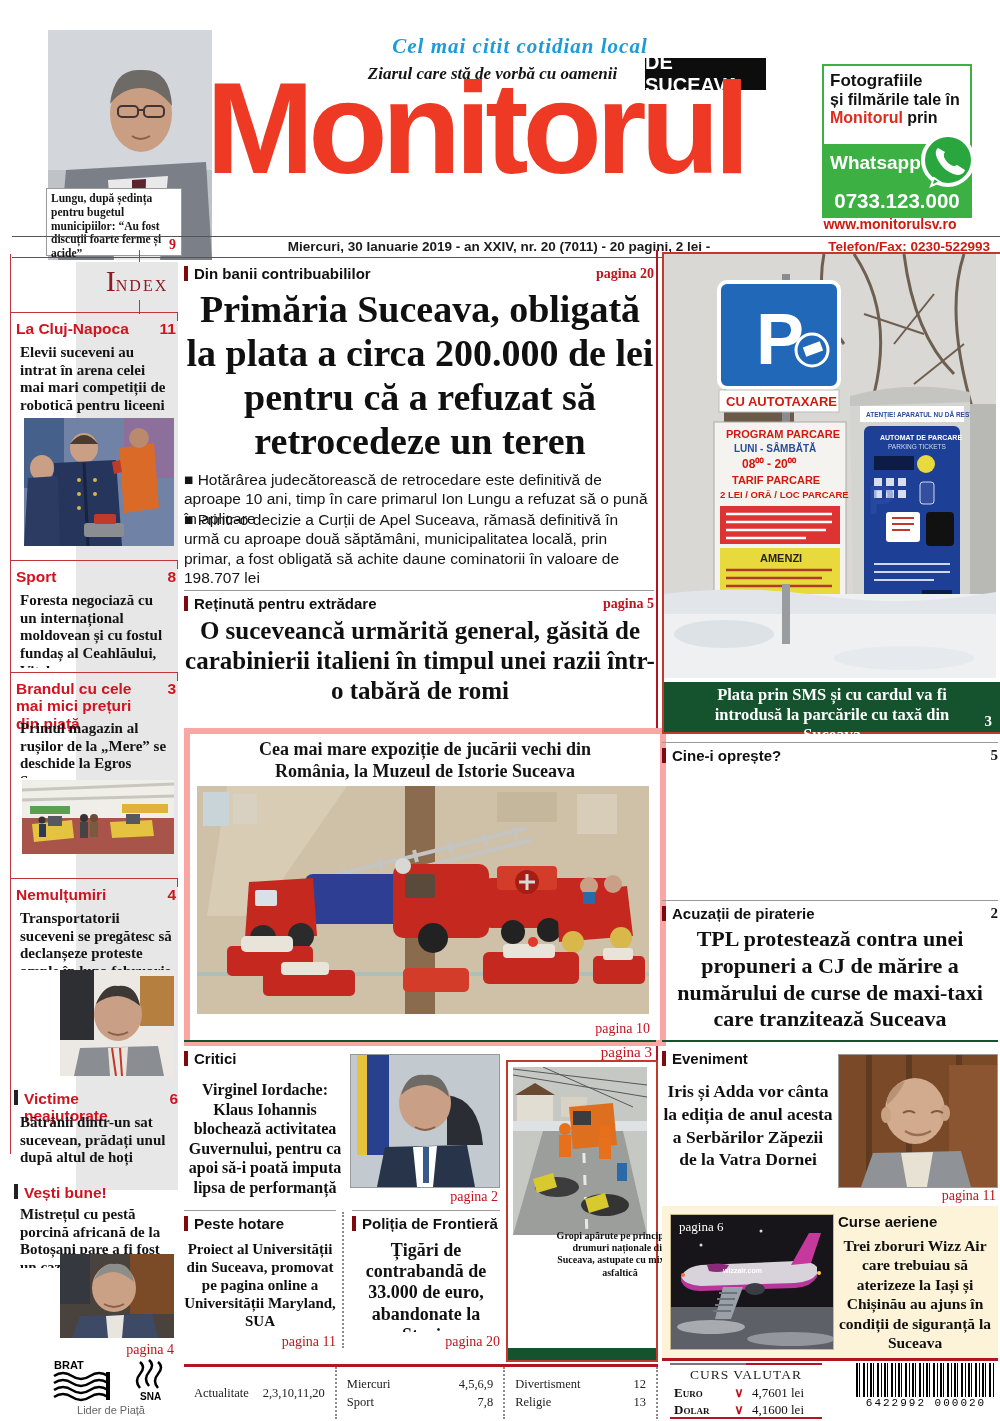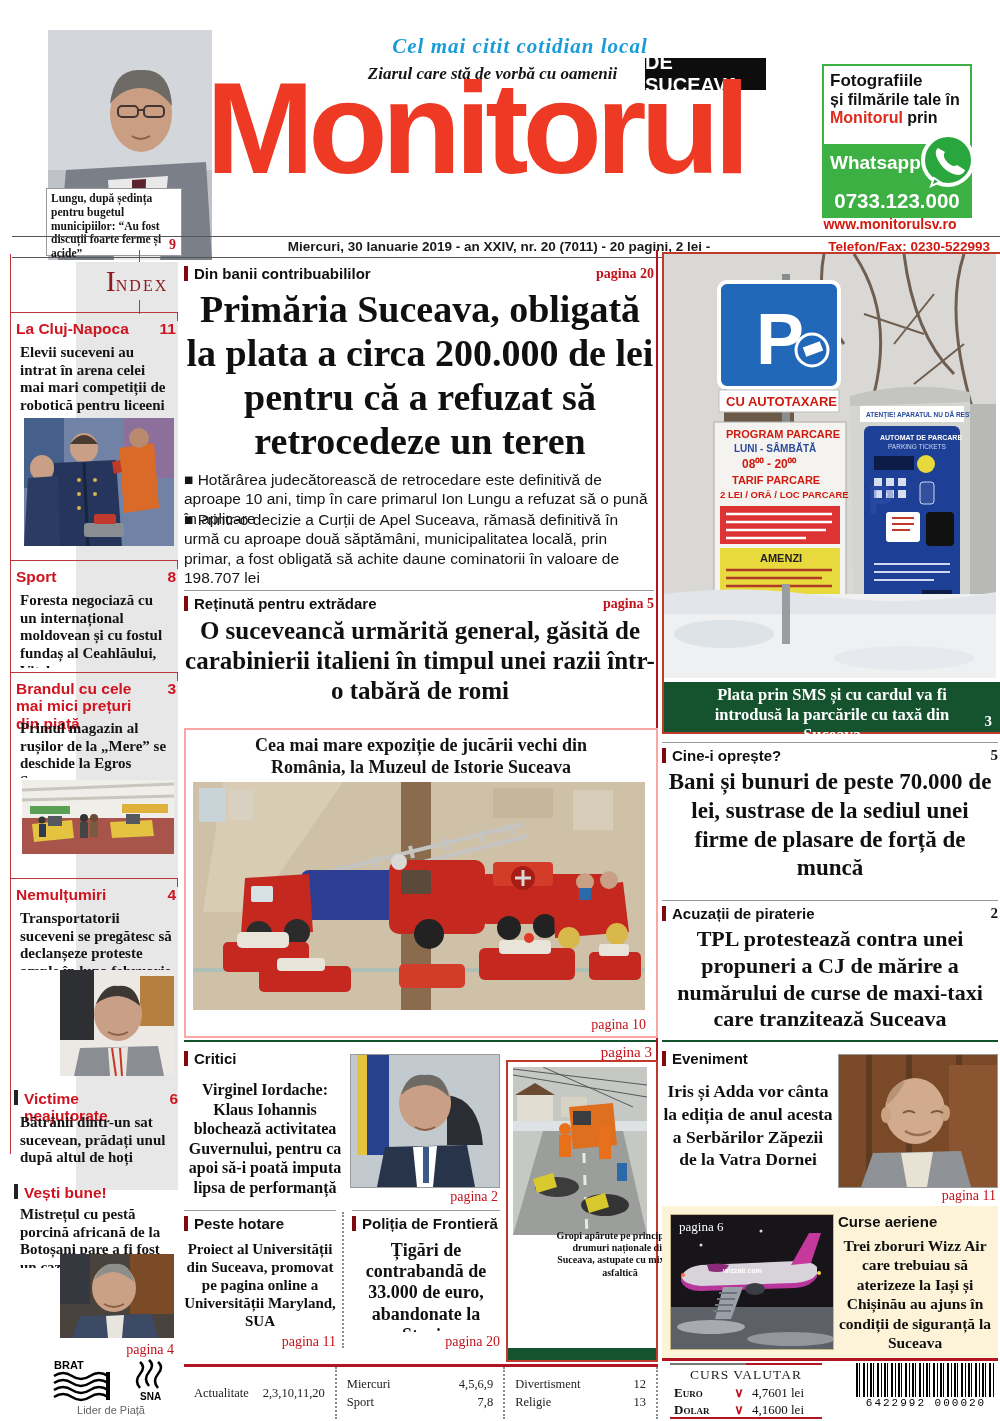--- a/index.html
+++ b/index.html
@@ -245,21 +245,21 @@
   <div class="abs" style="left:184px;top:470px;width:472px;font-size:15.5px;line-height:1.25;color:#141414;">■ Hotărârea judecătorească de retrocedare este definitivă de aproape 10 ani, timp în care primarul Ion Lungu a refuzat să o pună în aplicare</div>
   <div class="abs" style="left:184px;top:510px;width:472px;font-size:15.5px;line-height:1.25;color:#141414;">■ Printr-o decizie a Curții de Apel Suceava, rămasă definitivă în urmă cu aproape două săptămâni, municipalitatea locală, prin primar, a fost obligată să achite daune cominatorii în valoare de 198.707 lei</div>
 
   <div class="kick topline" style="left:184px;top:590px;width:470px;">
     <span class="tick"></span>
     <span>Reținută pentru extrădare</span>
     <span class="pg">pagina 5</span>
   </div>
   <div class="hl" style="left:184px;top:616px;width:472px;height:100px;font-size:25px;line-height:1.2;">O suceveancă urmărită general, găsită de carabinierii italieni în timpul unei razii într-o tabără de romi</div>
 
-  <div class="abs" style="left:184px;top:728px;width:470px;height:306px;background:#fff;border:2px solid #fca5a5;">
+  <div class="abs" style="left:184px;top:728px;width:470px;height:306px;background:#fff;border:6px solid #fca5a5;">
     <div class="serif" style="font-weight:700;font-size:18px;text-align:center;line-height:1.2;padding:5px 30px 0 30px;color:#131313;">Cea mai mare expoziție de jucării vechi din România, la Muzeul de Istorie Suceava</div>
     <div class="ph" style="left:7px;top:52px;width:452px;height:228px;">
       <svg viewBox="0 0 452 228" preserveAspectRatio="none">
         <rect width="452" height="228" fill="#cfc0a8"></rect>
         <path d="M30 0 L150 0 L60 130 L10 130 Z" fill="#d9ccb4"></path>
         <rect x="208" y="0" width="30" height="228" fill="#8a6b4e"></rect>
         <rect x="0" y="186" width="452" height="4" fill="#aebfb8"></rect>
         <rect x="6" y="6" width="26" height="34" fill="#c9d4d8"></rect>
           <rect x="36" y="8" width="24" height="30" fill="#d8d0c0"></rect>
         <rect x="380" y="8" width="40" height="40" fill="#d8cdb8"></rect>
@@ -439,21 +439,20 @@
       <div class="serif" style="color:#fff;font-weight:700;font-size:16.5px;text-align:center;line-height:1.22;padding:3px 26px 0 26px;">Plata prin SMS și cu cardul va fi introdusă la parcările cu taxă din Suceava</div>
       <span class="serif" style="position:absolute;right:8px;bottom:2px;color:#fff;font-weight:700;font-size:15px;">3</span>
     </div>
   </div>
 
   <div class="kick topline" style="left:662px;top:742px;width:336px;">
     <span class="tick"></span>
     <span>Cine-i oprește?</span>
     <span class="pgb">5</span>
   </div>
-  <div class="hl" style="left:662px;top:768px;width:336px;height:128px;font-size:23px;line-height:1.25;">Bani și bunuri de peste 70.000 de lei, sustrase de la sediul unei firme de plasare de forță de muncă</div>
 
   <div class="kick topline" style="left:662px;top:900px;width:336px;">
     <span class="tick"></span>
     <span>Acuzații de piraterie</span>
     <span class="pgb">2</span>
   </div>
   <div class="hl" style="left:662px;top:926px;width:336px;height:112px;font-size:22px;line-height:1.22;">TPL protestează contra unei propuneri a CJ de mărire a numărului de curse de maxi-taxi care tranzitează Suceava</div>
 
   <div class="kick" style="left:662px;top:1050px;width:336px;">
     <span class="tick"></span>

